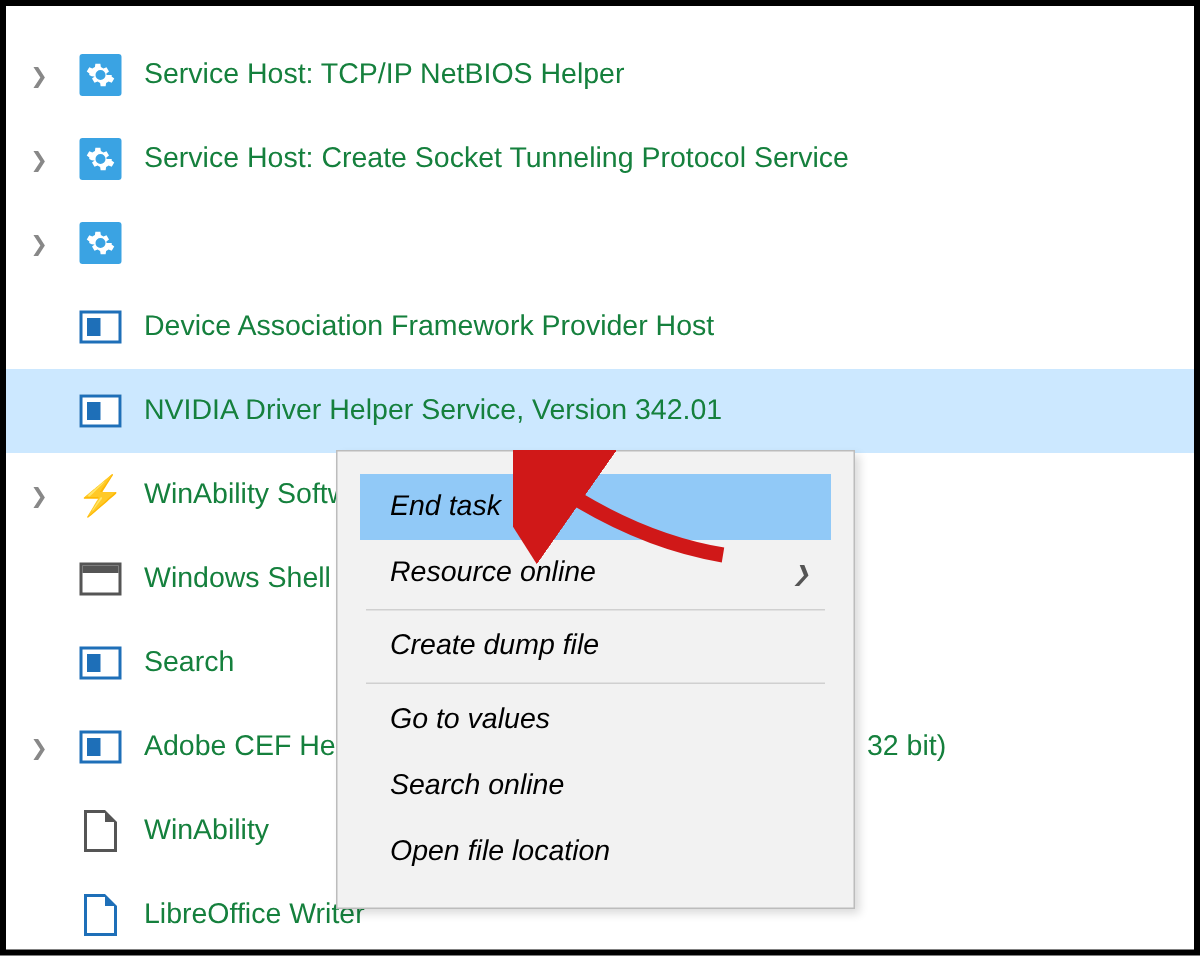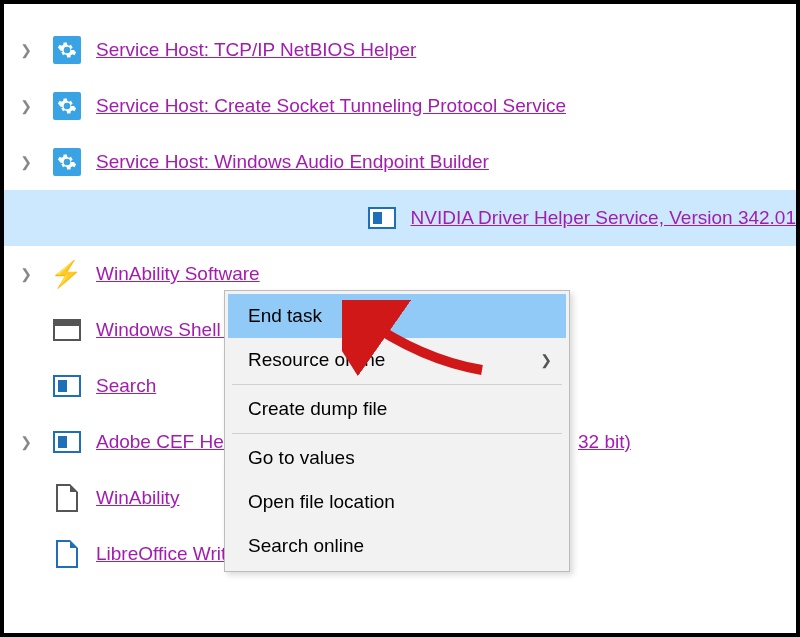--- a/index.html
+++ b/index.html
@@ -15,40 +15,40 @@
   }
   .list { padding-top: 18px; }
   .row {
     display: flex;
     align-items: center;
     height: 56px;
     padding-left: 14px;
     white-space: nowrap;
     position: relative;
   }
-  .row.selected { background: #cce8ff; justify-content: flex-end; }
+  .row.selected { background: #cce8ff; }
   .chevron {
     width: 16px;
     color: #888;
     font-size: 14px;
     margin-right: 18px;
     display: inline-flex;
     justify-content: center;
   }
   .chevron.hidden { visibility: hidden; }
   .icon-wrap {
     width: 30px;
     height: 30px;
     margin-right: 14px;
     display: inline-flex;
     align-items: center;
     justify-content: center;
     flex-shrink: 0;
   }
-  .label { color: #a21caf; text-decoration: underline; }
+  .label { color: #15803d; }
   
   .gear-bg {
     width: 28px; height: 28px; background: #3aa3e3;
     display:flex; align-items:center; justify-content:center;
     border-radius:2px;
   }
   .gear-bg svg { width:20px; height:20px; fill:#fff; }
   
   .tile {
     width: 28px; height: 22px; border: 2px solid #1e6fb8;
@@ -78,27 +78,28 @@
     content:""; position:absolute; right:-2px; top:-2px;
     width:0; height:0; border-top:8px solid #fff; border-left:8px solid #555;
   }
   .doc.blue { border-color:#1e6fb8; }
   .doc.blue::after { border-left-color:#1e6fb8; }
 
   
   .ctxmenu {
     position:absolute;
     left: 220px;
-    top: 286px;
+    top: 296px;
     width: 346px;
     background:#f2f2f2;
     border:1px solid #bcbcbc;
     box-shadow: 3px 3px 6px rgba(0,0,0,.15);
-    padding:3px;
+    padding:15px;
     z-index: 10;
+    font-style: italic;
   }
   .ctx-item {
     height:44px;
     display:flex;
     align-items:center;
     padding: 0 20px;
     font-size:19px;
     position:relative;
   }
   .ctx-item.hover { background:#91c9f7; }
@@ -145,23 +146,29 @@
 
   <div class="row">
     <span class="chevron">❯</span>
     <span class="icon-wrap">
       <span class="gear-bg">
           <svg viewBox="0 0 24 24">
             <path d="M12 8a4 4 0 100 8 4 4 0 000-8zm9 4a7 7 0 01-.1 1.2l2.1 1.6-2 3.4-2.5-1a7 7 0 01-2 1.2l-.4 2.6h-4l-.4-2.6a7 7 0 01-2-1.2l-2.5 1-2-3.4 2.1-1.6A7 7 0 013 12a7 7 0 01.1-1.2L1 9.2l2-3.4 2.5 1a7 7 0 012-1.2L7.9 3h4l.4 2.6a7 7 0 012 1.2l2.5-1 2 3.4-2.1 1.6c.1.4.1.8.1 1.2z"></path>
           </svg>
         </span>
     </span>
-    <span class="label">Service Host: Windows Audio Endpoint Builder</span>
-  </div>
-
+  </div>
+
+  <div class="row">
+    <span class="chevron hidden">❯</span>
+    <span class="icon-wrap">
+        <span class="tile"></span>
+      </span>
+    <span class="label">Device Association Framework Provider Host</span>
+  </div>
 
   <div class="row selected">
     <span class="chevron hidden">❯</span>
     <span class="icon-wrap">
         <span class="tile"></span>
       </span>
     <span class="label">NVIDIA Driver Helper Service, Version 342.01</span>
   </div>
 
   <div class="row">
@@ -225,24 +232,24 @@
   </div>
   <div class="ctx-sep"></div>
   <div class="ctx-item">
     <span>Create dump file</span>
   </div>
   <div class="ctx-sep"></div>
   <div class="ctx-item">
     <span>Go to values</span>
   </div>
   <div class="ctx-item">
+    <span>Search online</span>
+  </div>
+  <div class="ctx-item">
     <span>Open file location</span>
-  </div>
-  <div class="ctx-item">
-    <span>Search online</span>
   </div>
 </div>
 
 <svg class="arrow" width="160" height="90">
   <defs>
     <marker id="ah" markerWidth="14" markerHeight="14" refX="3" refY="5" orient="auto">
       <path d="M0,0 L0,10 L12,5 z" fill="#d01818"></path>
     </marker>
   </defs>
   <path d="M140,70 Q80,60 20,18" stroke="#d01818" stroke-width="10" fill="none" marker-end="url(#ah)"></path>

